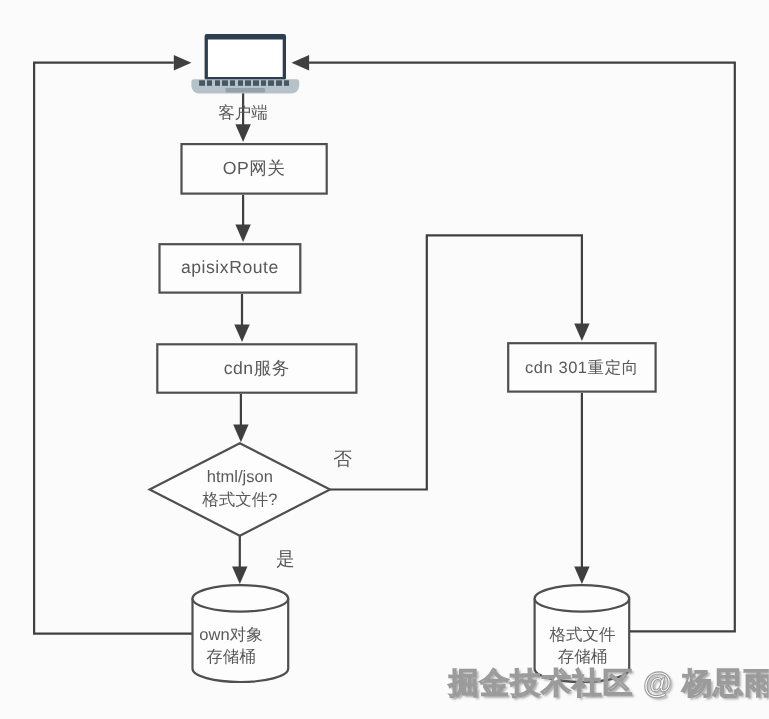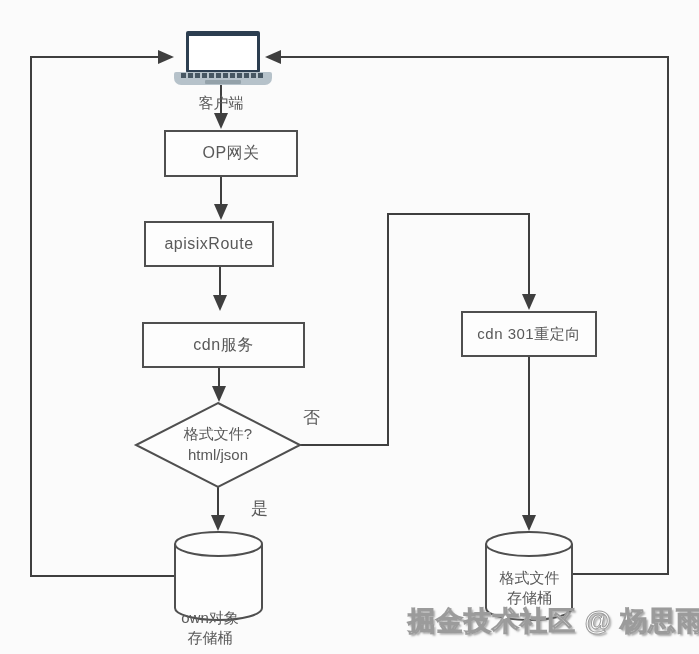--- a/index.html
+++ b/index.html
@@ -15,27 +15,27 @@
   .edge{stroke:var(--line);stroke-width:2;fill:none;}
   .arrow{fill:var(--line);stroke:none;}
   .shape{fill:var(--node-fill);stroke:var(--node-border);stroke-width:2;}
   .box{position:absolute;background:var(--node-fill);border:2px solid var(--node-border);
        display:flex;align-items:center;justify-content:center;color:var(--text);
        font-size:16px;letter-spacing:.5px;}
   .label{position:absolute;color:var(--text);font-size:15px;text-align:center;line-height:20px;}
   .edge-label{position:absolute;color:var(--text);font-size:17px;}
   .client-label{left:184px;top:93px;width:74px;}
   .decision-label{left:156px;top:423px;width:124px;font-size:15px;line-height:21px;}
-  .own-label{left:174px;top:568px;width:72px;margin-top:40px;}
+  .own-label{left:174px;top:568px;width:72px;}
   .op-label{left:486px;top:568px;width:87px;}
   .no-label{left:303px;top:406px;}
   .yes-label{left:251px;top:497px;}
   .box-op-gateway{left:164px;top:130px;width:134px;height:47px;}
   .box-apisix{left:144px;top:221px;width:130px;height:46px;}
-  .box-cdn{left:142px;top:312px;width:163px;height:46px;margin-top:10px;}
+  .box-cdn{left:142px;top:312px;width:183px;height:46px;}
   .box-redirect{left:461px;top:311px;width:136px;height:46px;font-size:15px;text-align:right;}
   .laptop{position:absolute;left:174px;top:28px;width:98px;height:57px;}
   .laptop-screen{position:absolute;left:12px;top:3px;width:74px;height:42px;background:#fff;
                  border:3px solid var(--laptop-frame);border-top-width:5px;border-radius:2px;}
   .laptop-base{position:absolute;left:0;top:44px;width:98px;height:13px;background:var(--laptop-base);
                border-radius:2px 2px 7px 7px;}
   .laptop-keys{position:absolute;left:7px;top:1px;right:7px;height:5px;
                background:repeating-linear-gradient(90deg,#465662 0 5px,var(--laptop-base) 5px 7px);}
   .laptop-trackpad{position:absolute;left:50%;top:8px;width:36px;height:4px;margin-left:-18px;
                    background:#93a1a9;border-radius:1px;}
@@ -126,22 +126,22 @@
     <span>apisixRoute</span>
   </div>
   <div class="box box-cdn">
     <span>cdn服务</span>
   </div>
   <div class="box box-redirect">
     <span>cdn 301重定向</span>
   </div>
 
   <div class="label decision-label">
+    <div>html/json</div>
     <div>格式文件?</div>
-    <div>html/json</div>
   </div>
 
   <div class="label own-label">
     <div>own对象</div>
     <div>存储桶</div>
   </div>
   <div class="label op-label">
     <div>格式文件</div>
     <div>存储桶</div>
   </div>

